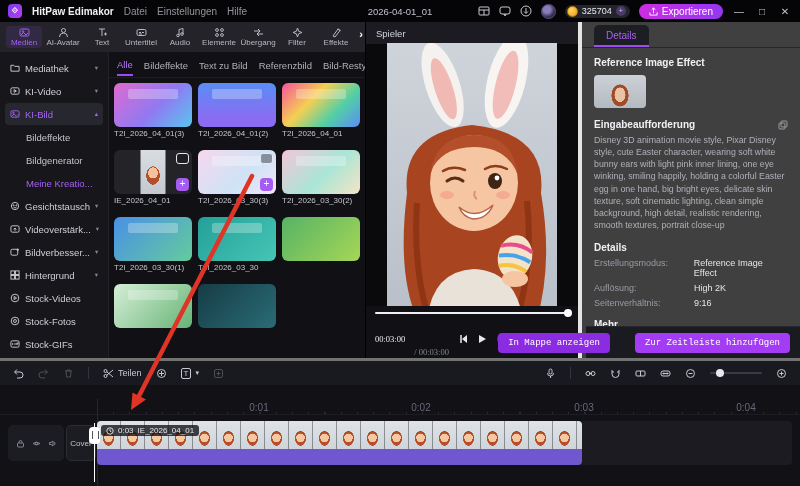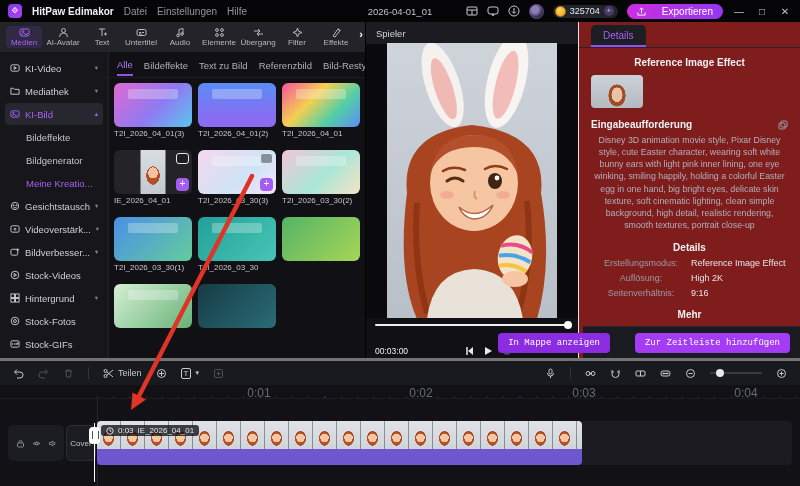--- a/index.html
+++ b/index.html
@@ -13,21 +13,21 @@
   .app-name { font-weight:bold; color:#f0f0f5; }
   .menu-item { color:#94949c; }
   .tb-title { position:absolute; left:50%; transform:translateX(-50%); color:#c2c2cc; font-size:9.5px; }
   .tb-right { margin-left:auto; display:flex; align-items:center; gap:9px; }
   .tb-icon { color:#c8c8d0; }
   .avatar { width:15px; height:15px; border-radius:50%; background:radial-gradient(circle at 38% 35%,#8a7dbb 0 30%,#3a3450 62%,#15131f); border:1px solid #5a4f86; }
   .coin-pill { display:flex; align-items:center; gap:4px; background:#23232b; border-radius:9px; padding:1px 4px 1px 2px; }
   .coin { width:11px; height:11px; border-radius:50%; background:radial-gradient(circle at 35% 30%,#ffd95e,#e89b1c); border:1px solid #b97d10; }
   .coin-num { font-size:9px; color:#e8e8ee; }
   .coin-plus { width:10px; height:10px; border-radius:50%; background:#4a3a66; color:#cdb6f5; font-size:8px; line-height:10px; text-align:center; }
-  .export-btn { display:flex; align-items:center; gap:16px; background:linear-gradient(90deg,#cb2ee0,#9437f2); border-radius:10px; padding:2px 10px; color:#fff; font-size:10px; }
+  .export-btn { display:flex; align-items:center; gap:4px; background:linear-gradient(90deg,#cb2ee0,#9437f2); border-radius:10px; padding:2px 10px; color:#fff; font-size:10px; }
   .win-btn { color:#c2c2cc; font-size:10px; width:14px; text-align:center; }
 
   
   .ribbon { position:absolute; top:22px; left:0; width:365px; height:30px; background:#232329; display:flex; align-items:center; padding:0 14px 0 6px; gap:3px; overflow:hidden; z-index:4; }
   .rtab { min-width:36px; padding:1px 4px; display:flex; flex-direction:column; align-items:center; justify-content:center; gap:0; color:#b8b8c0; font-size:8px; border-radius:4px; white-space:nowrap; }
   .rtab svg { width:11px; height:11px; }
   .rtab.active { color:#a862f5; background:#322a44; }
   .ribbon-chevron { position:absolute; right:2px; top:6px; color:#fff; font-size:11px; font-weight:bold; }
 
   
@@ -69,32 +69,32 @@
   .mini-plus { position:absolute; right:3px; bottom:3px; width:13px; height:13px; border-radius:4px; background:#a55cf2; color:#fff; font-size:10px; line-height:12px; text-align:center; }
   .mini-folder { position:absolute; right:3px; top:3px; width:13px; height:11px; border-radius:3px; border:1px solid #e8e8ee; background:rgba(20,20,24,.4); }
   .pathbar { position:absolute; bottom:0; left:0; right:0; height:24px; background:#0e0e12; display:flex; align-items:center; padding:0 7px; gap:7px; }
   .path-input { flex:1; background:#1b1b21; border:1px solid #2a2a32; border-radius:10px; height:17px; font-size:8.5px; color:#9a9aa4; display:flex; align-items:center; padding:0 8px; white-space:nowrap; overflow:hidden; }
   .pathbar svg { width:12px; height:12px; color:#b8b8c0; }
 
   
   .player { position:absolute; top:22px; left:365px; width:213px; bottom:128px; background:#101015; border-left:1px solid #000; }
   .player-header { height:22px; font-size:9.5px; color:#d4d4dc; display:flex; align-items:center; padding:0 10px; background:#1b1b21; }
   .stage { position:absolute; top:22px; left:0; right:0; bottom:40px; background:#0a0a0d; display:flex; align-items:center; justify-content:center; }
-  .pcontrols { position:absolute; bottom:0; left:0; right:0; height:40px; padding:6px 9px 0; background:#101015; }
+  .pcontrols { position:absolute; bottom:12px; left:0; right:0; height:40px; padding:6px 9px 0; background:#101015;font-family:Liberation Serif, serif; }
   .progress { height:2px; background:#f0f0f4; border-radius:1px; position:relative; }
   .progress .knob { position:absolute; right:-3px; top:-3px; width:8px; height:8px; border-radius:50%; background:#fff; }
   .ptime-row { display:flex; align-items:center; gap:9px; margin-top:7px; font-size:8.5px; }
   .ptime-cur { color:#f0f0f4; }
   .ptime-total { color:#84848e;margin-top:26px; }
   .pbtn { color:#e8e8ee; }
   .pbtn svg { width:10px; height:10px; }
   .pbtn.dim { opacity:.25; }
 
   
-  .details { position:absolute; top:22px; left:578px; right:0; bottom:128px; background:#7f1d1d; border-left:1px solid #e5e5e5;text-align:center; }
+  .details { position:absolute; top:22px; left:578px; right:0; bottom:128px; background:#404040; border-left:4px solid #e5e5e5; }
   .dtab-row { height:26px; border-bottom:1px solid #26262c; padding:0 12px; display:flex; align-items:flex-end; }
   .dtab { color:#a862f5; font-size:10px; padding:5px 12px 4px; background:#1d1d24; border-radius:5px 5px 0 0; border-bottom:2px solid #9b4df2; }
   .dcontent { position:absolute; top:26px; left:0; right:0; bottom:32px; padding:9px 12px; font-size:9px; overflow:hidden; }
   .dtitle { font-weight:bold; font-size:10px; color:#f0f0f4; }
   .dthumb { width:52px; height:33px; border-radius:4px; margin:7px 0 11px;
       background:radial-gradient(ellipse 9px 12px at 50% 60%,#e9c3a6 0 60%,transparent 62%),
                  radial-gradient(ellipse 14px 18px at 50% 62%,#a34a26 0 60%,transparent 62%),
                  linear-gradient(#ccd1d7,#b4bac1); }
   .prompt-head { display:flex; justify-content:space-between; align-items:center; }
   .copy-icon svg { width:10px; height:10px; color:#9a9aa4; }
@@ -112,22 +112,22 @@
   .timeline { position:absolute; left:0; right:0; bottom:0; height:128px; background:#111116; border-top:3px solid #737373; }
   .tl-toolbar { height:24px; background:#191920; display:flex; align-items:center; padding:0 13px; gap:14px; font-size:9px; color:#c8c8d0; }
   .tl-toolbar svg { width:11px; height:11px; }
   .tli { display:flex; align-items:center; gap:4px; color:#c8c8d0; }
   .tli.dim { opacity:.3; }
   .tl-div { width:1px; height:12px; background:#33333b; }
   .tl-right { margin-left:auto; display:flex; align-items:center; gap:14px; }
   .zoom-slider { width:52px; height:2px; background:#3a3a44; border-radius:1px; position:relative; }
   .zoom-slider .zknob { position:absolute; left:6px; top:-3px; width:8px; height:8px; border-radius:50%; background:#e8e8ee; }
   .tbox { border:1px solid #c8c8d0; border-radius:2px; font-size:8px; padding:0 2px; line-height:9px; }
-  .tl-ruler { position:relative; height:14px; font-size:12px; color:#68687a; border-bottom:1px solid #1c1c22;
-      background-image:repeating-linear-gradient(90deg,#2a2a33 0 1px,transparent 1px 16.25px); background-position:97px 0; background-size:100% 3px; background-repeat:no-repeat; background-position-y:11px; }
+  .tl-ruler { position:relative; height:14px; font-size:10px; color:#68687a; border-bottom:1px solid #1c1c22;
+      background-image:repeating-linear-gradient(90deg,#2a2a33 0 1px,transparent 1px 16.25px); background-position:97px 0; background-size:100% 3px; background-repeat:no-repeat; background-position-y:11px;margin-top:16px; }
   .ruler-label { position:absolute; top:1px; transform:translateX(-50%); }
   .tracks { position:absolute; top:38px; left:0; right:0; bottom:0; }
   .track-ctrl { position:absolute; left:8px; top:26px; width:56px; height:36px; background:#1c1c23; border-radius:5px; display:flex; align-items:center; justify-content:center; gap:7px; color:#84848e; }
   .track-ctrl svg { width:9px; height:9px; }
   .cover-btn { position:absolute; left:66px; top:26px; width:30px; height:36px; background:#1c1c23; border:1px solid #2c2c34; border-radius:5px; color:#c2c2ca; font-size:8px; display:flex; align-items:center; justify-content:center; }
   .track-sep { position:absolute; left:97px; top:0; bottom:0; width:1px; background:#26262e; }
   .track-row { position:absolute; left:97px; right:8px; top:22px; height:44px; background:#1b1b21; border-radius:4px; }
   .clip { position:absolute; left:97px; top:22px; width:485px; height:44px; border-radius:4px; overflow:hidden; }
   .strip { height:28px; display:flex; overflow:hidden; background:#3a2a26; }
   .tile { flex:0 0 24px; height:28px; border-right:1px solid rgba(0,0,0,.35);
@@ -255,31 +255,31 @@
         <path d="M7 1.5L9.5 4"></path>
       </svg>
       <span>Effekte</span>
     </div>
     <span class="ribbon-chevron">›</span>
 </div>
 
 <div class="sidebar" id="sidebar">
     <div class="side-item">
       <svg class="" viewBox="0 0 11 11" fill="none" stroke="currentColor" stroke-width="1">
+        <path d="M1 2.5h3l1 1.2h5V9H1z"></path>
+      </svg>
+      <span>Mediathek</span>
+      <span class="chev">▾</span>
+    </div>
+    <div class="side-item">
+      <svg class="" viewBox="0 0 11 11" fill="none" stroke="currentColor" stroke-width="1">
         <rect x="1" y="2" width="9" height="7" rx="1.5"></rect>
         <path d="M4.5 4l2.5 1.5L4.5 7z"></path>
       </svg>
       <span>KI-Video</span>
-      <span class="chev">▾</span>
-    </div>
-    <div class="side-item">
-      <svg class="" viewBox="0 0 11 11" fill="none" stroke="currentColor" stroke-width="1">
-        <path d="M1 2.5h3l1 1.2h5V9H1z"></path>
-      </svg>
-      <span>Mediathek</span>
       <span class="chev">▾</span>
     </div>
     <div class="side-item active">
       <svg class="" viewBox="0 0 11 11" fill="none" stroke="currentColor" stroke-width="1">
         <rect x="1" y="2" width="9" height="7" rx="1.5"></rect>
         <circle cx="3.8" cy="4.3" r=".8"></circle>
         <path d="M2 8l2.5-2.5L7 8l2-2"></path>
       </svg>
       <span>KI-Bild</span>
       <span class="chev">▴</span>
@@ -314,34 +314,34 @@
     <div class="side-item">
       <svg class="" viewBox="0 0 11 11" fill="none" stroke="currentColor" stroke-width="1">
         <rect x="1" y="2.5" width="7.5" height="6.5" rx="1.5"></rect>
         <path d="M8.5 1.5v3M7 3h3"></path>
       </svg>
       <span>Bildverbesser...</span>
       <span class="chev">▾</span>
     </div>
     <div class="side-item">
       <svg class="" viewBox="0 0 11 11" fill="none" stroke="currentColor" stroke-width="1">
-        <circle cx="5.5" cy="5.5" r="4.2"></circle>
-        <path d="M4.5 3.8l2.8 1.7-2.8 1.7z"></path>
-      </svg>
-      <span>Stock-Videos</span>
-    </div>
-    <div class="side-item">
-      <svg class="" viewBox="0 0 11 11" fill="none" stroke="currentColor" stroke-width="1">
         <rect x="1" y="1" width="4" height="4"></rect>
         <rect x="6" y="1" width="4" height="4"></rect>
         <rect x="1" y="6" width="4" height="4"></rect>
         <rect x="6" y="6" width="4" height="4"></rect>
       </svg>
       <span>Hintergrund</span>
       <span class="chev">▾</span>
+    </div>
+    <div class="side-item">
+      <svg class="" viewBox="0 0 11 11" fill="none" stroke="currentColor" stroke-width="1">
+        <circle cx="5.5" cy="5.5" r="4.2"></circle>
+        <path d="M4.5 3.8l2.8 1.7-2.8 1.7z"></path>
+      </svg>
+      <span>Stock-Videos</span>
     </div>
     <div class="side-item">
       <svg class="" viewBox="0 0 11 11" fill="none" stroke="currentColor" stroke-width="1">
         <circle cx="5.5" cy="5.5" r="4.2"></circle>
         <circle cx="5.5" cy="5.5" r="1.6"></circle>
       </svg>
       <span>Stock-Fotos</span>
     </div>
     <div class="side-item">
       <svg class="" viewBox="0 0 11 11" fill="none" stroke="currentColor" stroke-width="1">

